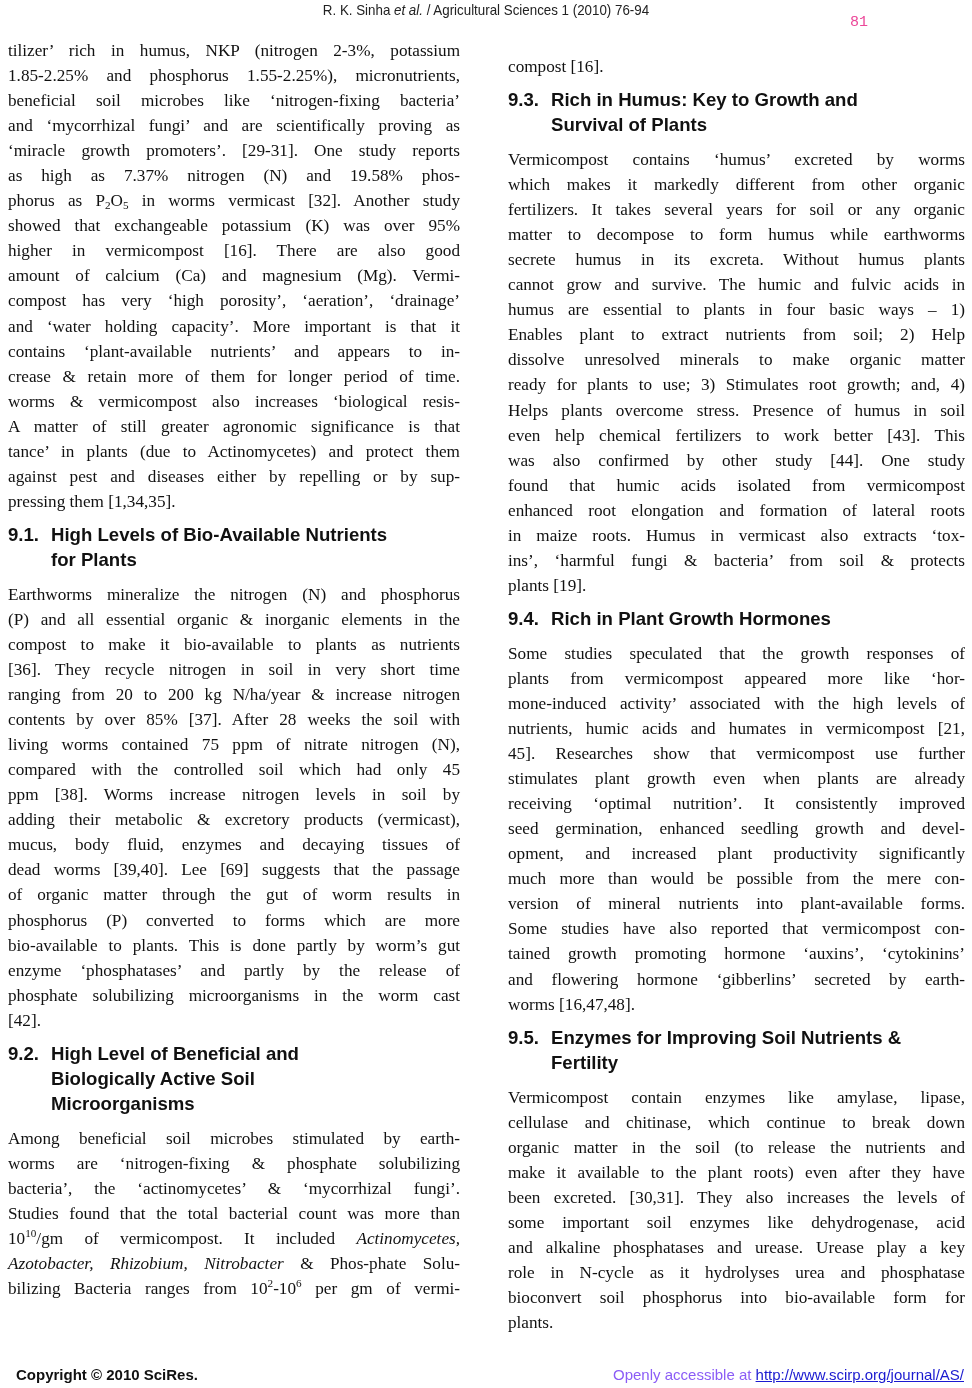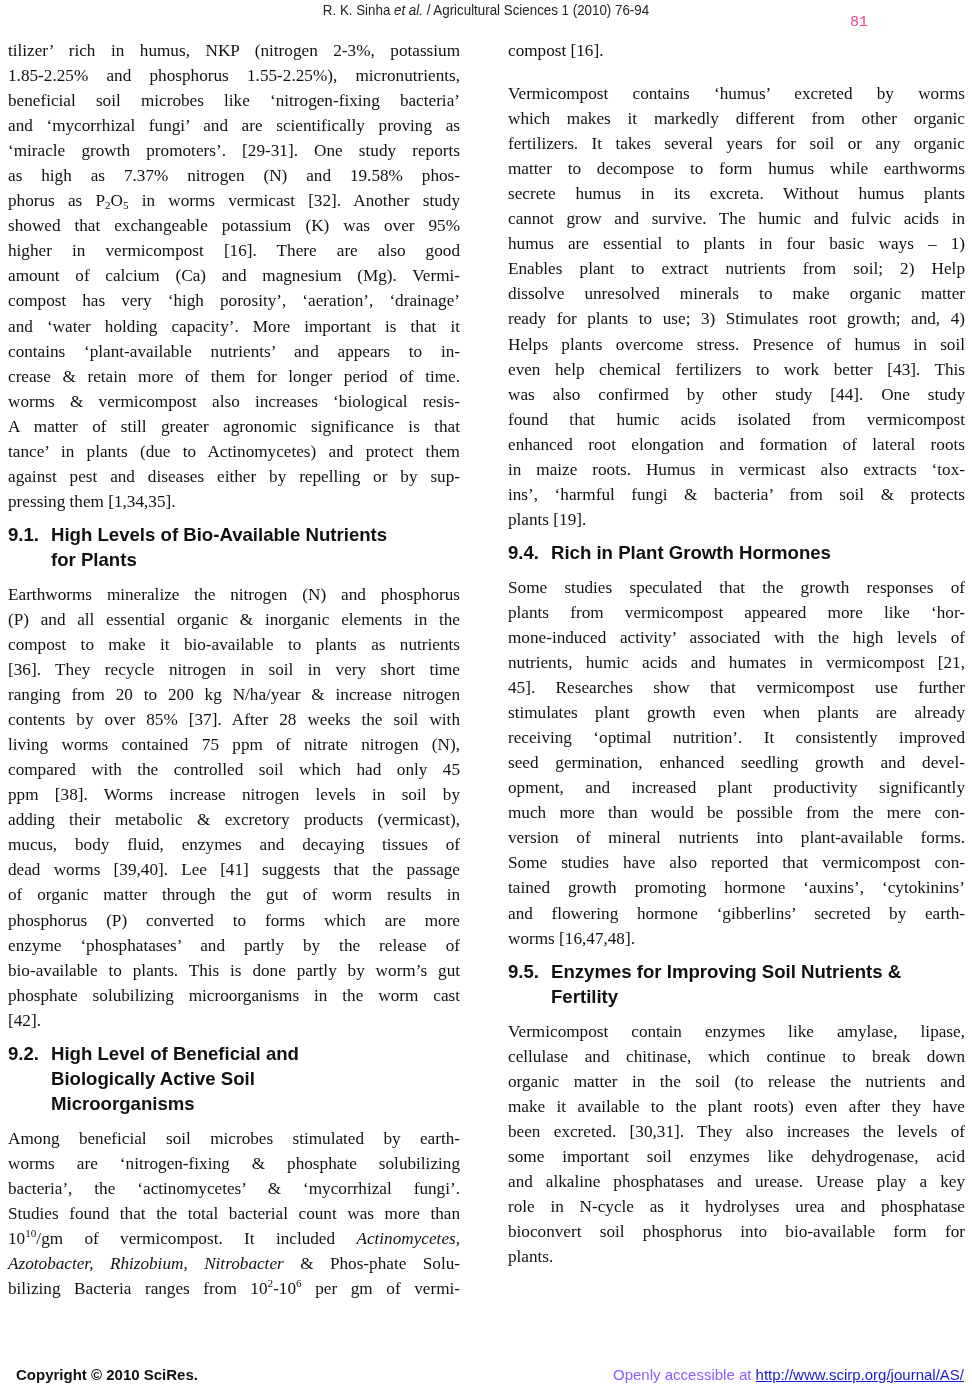--- a/index.html
+++ b/index.html
@@ -3,21 +3,21 @@
 <meta charset="utf-8">
 <style>
   html, body { margin: 0; padding: 0; background: #ffffff; }
   body { width: 972px; height: 1388px; position: relative; overflow: hidden; color: #111; }
   .header { position: absolute; top: 2px; left: 0; width: 876px; height: 22px; }
   .header .running { position: absolute; left: 0; width: 972px; text-align: center; top: 0;
     font-family: "Liberation Sans", sans-serif; font-size: 14.5px; transform: scaleX(0.92); transform-origin: center; color: #222; }
   .header .pageno { position: absolute; right: 8px; top: 12px; font-family: Liberation Mono, monospace; font-size: 15px; color: #ec4899; }
   .col { position: absolute; top: 38px; }
   .col-left { left: 8px; width: 452px; }
-  .col-right { left: 508px; width: 457px; }
+  .col-right { left: 508px; width: 457px; margin-top: 16px; }
   .line { font-family: "Liberation Serif", serif; font-size: 17.2px; line-height: 25.05px; height: 25.05px;
     text-align: justify; text-align-last: justify; white-space: nowrap; overflow: visible; }
   .line.last { text-align-last: left; }
   .heading { font-family: "Liberation Sans", sans-serif; font-weight: bold; font-size: 18.6px; line-height: 25px; color: #111; }
   .heading .num { display: inline-block; width: 43px; }
   .heading .cont { padding-left: 43px; }
   sub, sup { font-size: 65%; line-height: 0; }
   sub { vertical-align: -3px; }
   sup { vertical-align: 7px; }
   .it { font-style: italic; }
@@ -68,25 +68,25 @@
       <div class="line">(P) and all essential organic &amp; inorganic elements in the</div>
       <div class="line">compost to make it bio-available to plants as nutrients</div>
       <div class="line">[36]. They recycle nitrogen in soil in very short time</div>
       <div class="line">ranging from 20 to 200 kg N/ha/year &amp; increase nitrogen</div>
       <div class="line">contents by over 85% [37]. After 28 weeks the soil with</div>
       <div class="line">living worms contained 75 ppm of nitrate nitrogen (N),</div>
       <div class="line">compared with the controlled soil which had only 45</div>
       <div class="line">ppm [38]. Worms increase nitrogen levels in soil by</div>
       <div class="line">adding their metabolic &amp; excretory products (vermicast),</div>
       <div class="line">mucus, body fluid, enzymes and decaying tissues of</div>
-      <div class="line">dead worms [39,40]. Lee [41] suggests that the passage</div>
+      <div class="line">dead worms [39,40]. Lee [69] suggests that the passage</div>
       <div class="line">of organic matter through the gut of worm results in</div>
       <div class="line">phosphorus (P) converted to forms which are more</div>
+      <div class="line">bio-available to plants. This is done partly by worm’s gut</div>
       <div class="line">enzyme ‘phosphatases’ and partly by the release of</div>
-      <div class="line">bio-available to plants. This is done partly by worm’s gut</div>
       <div class="line">phosphate solubilizing microorganisms in the worm cast</div>
       <div class="line last">[42].</div>
     </div>
 
   <div style="height:8px"></div>
   <div class="heading">
     <div><span class="num">9.2.</span><span>High Level of Beneficial and</span></div>
     <div class="cont">Biologically Active Soil</div>
     <div class="cont">Microorganisms</div>
   </div>
@@ -103,20 +103,24 @@
     <div class="line"><span>bilizing Bacteria ranges from 10</span><sup>2</sup><span>-10</span><sup>6</sup><span> per gm of vermi-</span></div>
   </div>
 </div>
 
 <div class="col col-right">
   <div id="right-intro">
       <div class="line last">compost [16].</div>
     </div>
 
   <div style="height:8px"></div>
+  <div class="heading">
+    <div><span class="num">9.3.</span><span>Rich in Humus: Key to Growth and</span></div>
+    <div class="cont">Survival of Plants</div>
+  </div>
   <div style="height:10px"></div>
   <div id="p93">
       <div class="line">Vermicompost contains ‘humus’ excreted by worms</div>
       <div class="line">which makes it markedly different from other organic</div>
       <div class="line">fertilizers. It takes several years for soil or any organic</div>
       <div class="line">matter to decompose to form humus while earthworms</div>
       <div class="line">secrete humus in its excreta. Without humus plants</div>
       <div class="line">cannot grow and survive. The humic and fulvic acids in</div>
       <div class="line">humus are essential to plants in four basic ways – 1)</div>
       <div class="line">Enables plant to extract nutrients from soil; 2) Help</div>

